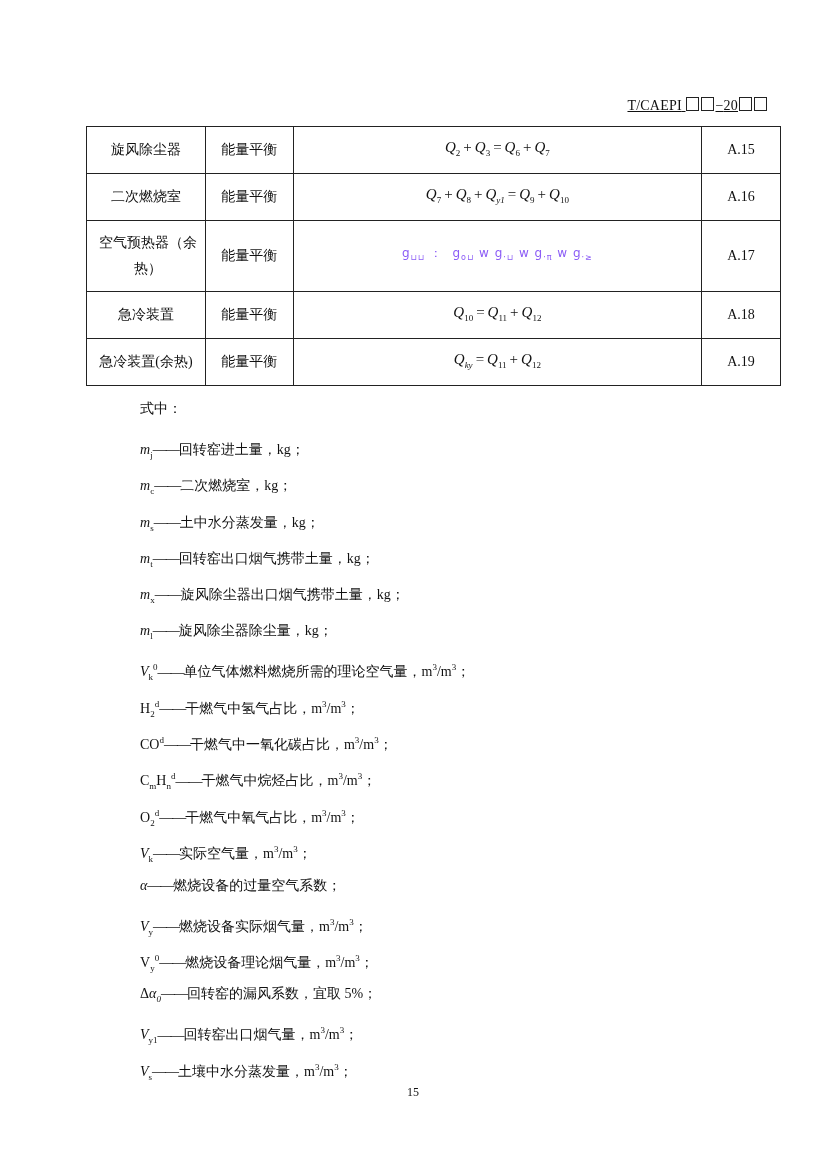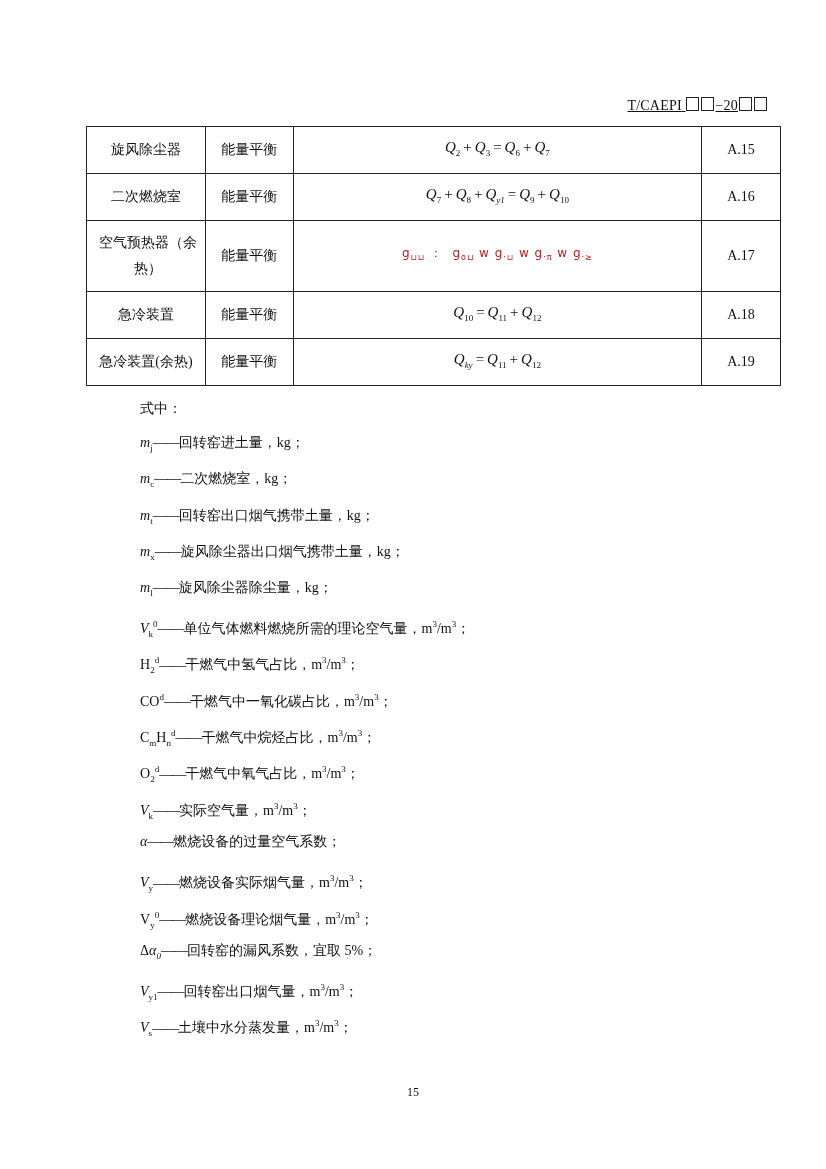--- a/index.html
+++ b/index.html
@@ -27,25 +27,25 @@
   table.balance col.c1 { width: 119px; }
   table.balance col.c2 { width: 88px; }
   table.balance col.c3 { width: 409px; }
   table.balance col.c4 { width: 79px; }
   .row-h47 { height: 47px; }
   .row-h71 { height: 71px; }
   .formula { font-style: italic; font-size: 15px; }
   .formula sub { font-style: normal; font-size: 9px; }
   .formula sub.it { font-style: italic; }
   .formula .op { font-style: normal; margin: 0 3px; }
-  .garbled { font-family: "DejaVu Sans", sans-serif; font-size: 12px; letter-spacing: 1px; color: #b91c1c; text-align: center; }
+  .garbled { font-family: "DejaVu Sans", sans-serif; font-size: 12px; letter-spacing: 1px; color: #8b5cf6; text-align: center; }
   .garbled sub { font-size: 8px; }
   .legend-area { position: absolute; left: 140px; top: 398px; width: 650px; font-size: 14px; }
   .legend-title { height: 37px; line-height: 22px; }
-  .def { height: 36.3px; line-height: 16px; white-space: nowrap; }
+  .def { height: 36.3px; line-height: 30px; white-space: nowrap; }
   .def .sym { font-style: italic; }
   .def sub, .def sup { font-size: 9px; font-style: normal; }
   .def sub.it { font-style: italic; }
   .def .dash { letter-spacing: -1px; }
   .page-number { position: absolute; top: 1085px; left: 0; width: 826px; text-align: center; font-size: 12px; }
 </style>
 </head>
 <body>
 
 <div class="header-code">
@@ -102,20 +102,21 @@
     <td>A.19</td>
   </tr>
 </tbody>
   </table>
 
 <div class="legend-area">
   <div class="legend-title">式中：</div>
 
   <div class="def"><span class="sym">m<sub>j</sub></span><span class="dash">——</span><span>回转窑进土量，kg；</span></div>
   <div class="def"><span class="sym">m<sub>c</sub></span><span class="dash">——</span><span>二次燃烧室，kg；</span></div>
+  <div class="def"><span class="sym">m<sub>s</sub></span><span class="dash">——</span><span>土中水分蒸发量，kg；</span></div>
   <div class="def"><span class="sym">m<sub>t</sub></span><span class="dash">——</span><span>回转窑出口烟气携带土量，kg；</span></div>
   <div class="def"><span class="sym">m<sub>x</sub></span><span class="dash">——</span><span>旋风除尘器出口烟气携带土量，kg；</span></div>
   <div class="def"><span class="sym">m<sub>l</sub></span><span class="dash">——</span><span>旋风除尘器除尘量，kg；</span></div>
   <div class="def"><span class="sym">V<sub>k</sub><sup>0</sup></span><span class="dash">——</span><span>单位气体燃料燃烧所需的理论空气量，m<sup>3</sup>/m<sup>3</sup>；</span></div>
   <div class="def"><span>H<sub>2</sub><sup>d</sup></span><span class="dash">——</span><span>干燃气中氢气占比，m<sup>3</sup>/m<sup>3</sup>；</span></div>
   <div class="def"><span>CO<sup>d</sup></span><span class="dash">——</span><span>干燃气中一氧化碳占比，m<sup>3</sup>/m<sup>3</sup>；</span></div>
   <div class="def"><span>C<sub>m</sub>H<sub>n</sub><sup>d</sup></span><span class="dash">——</span><span>干燃气中烷烃占比，m<sup>3</sup>/m<sup>3</sup>；</span></div>
   <div class="def"><span>O<sub>2</sub><sup>d</sup></span><span class="dash">——</span><span>干燃气中氧气占比，m<sup>3</sup>/m<sup>3</sup>；</span></div>
   <div class="def"><span class="sym">V<sub>k</sub></span><span class="dash">——</span><span>实际空气量，m<sup>3</sup>/m<sup>3</sup>；</span></div>
   <div class="def"><span class="sym">α</span><span class="dash">——</span><span>燃烧设备的过量空气系数；</span></div>

